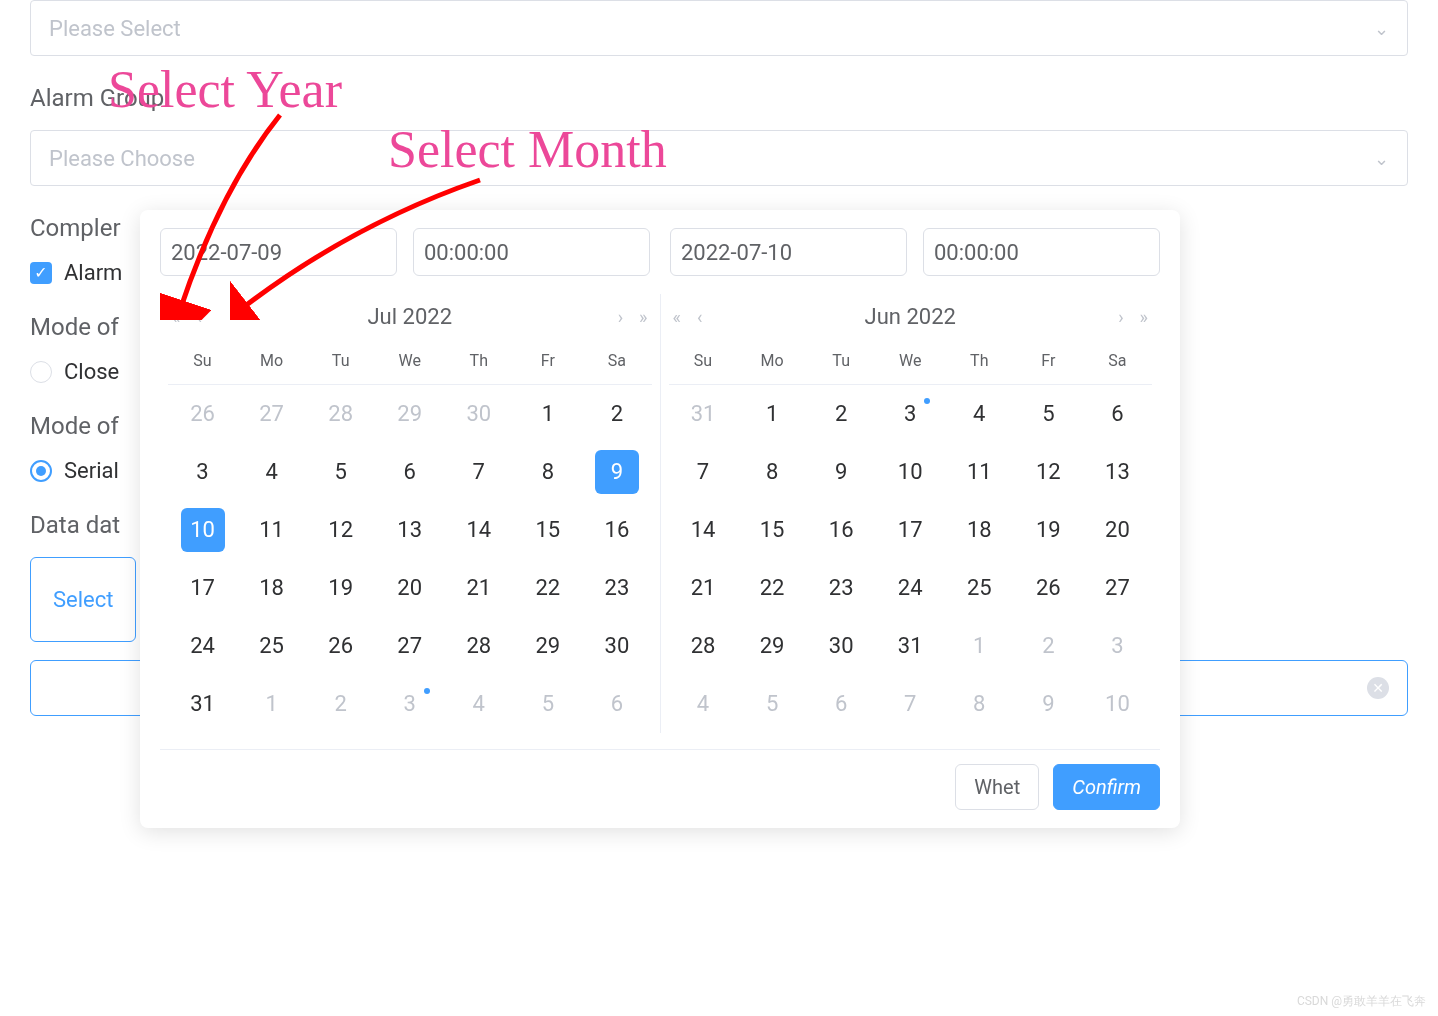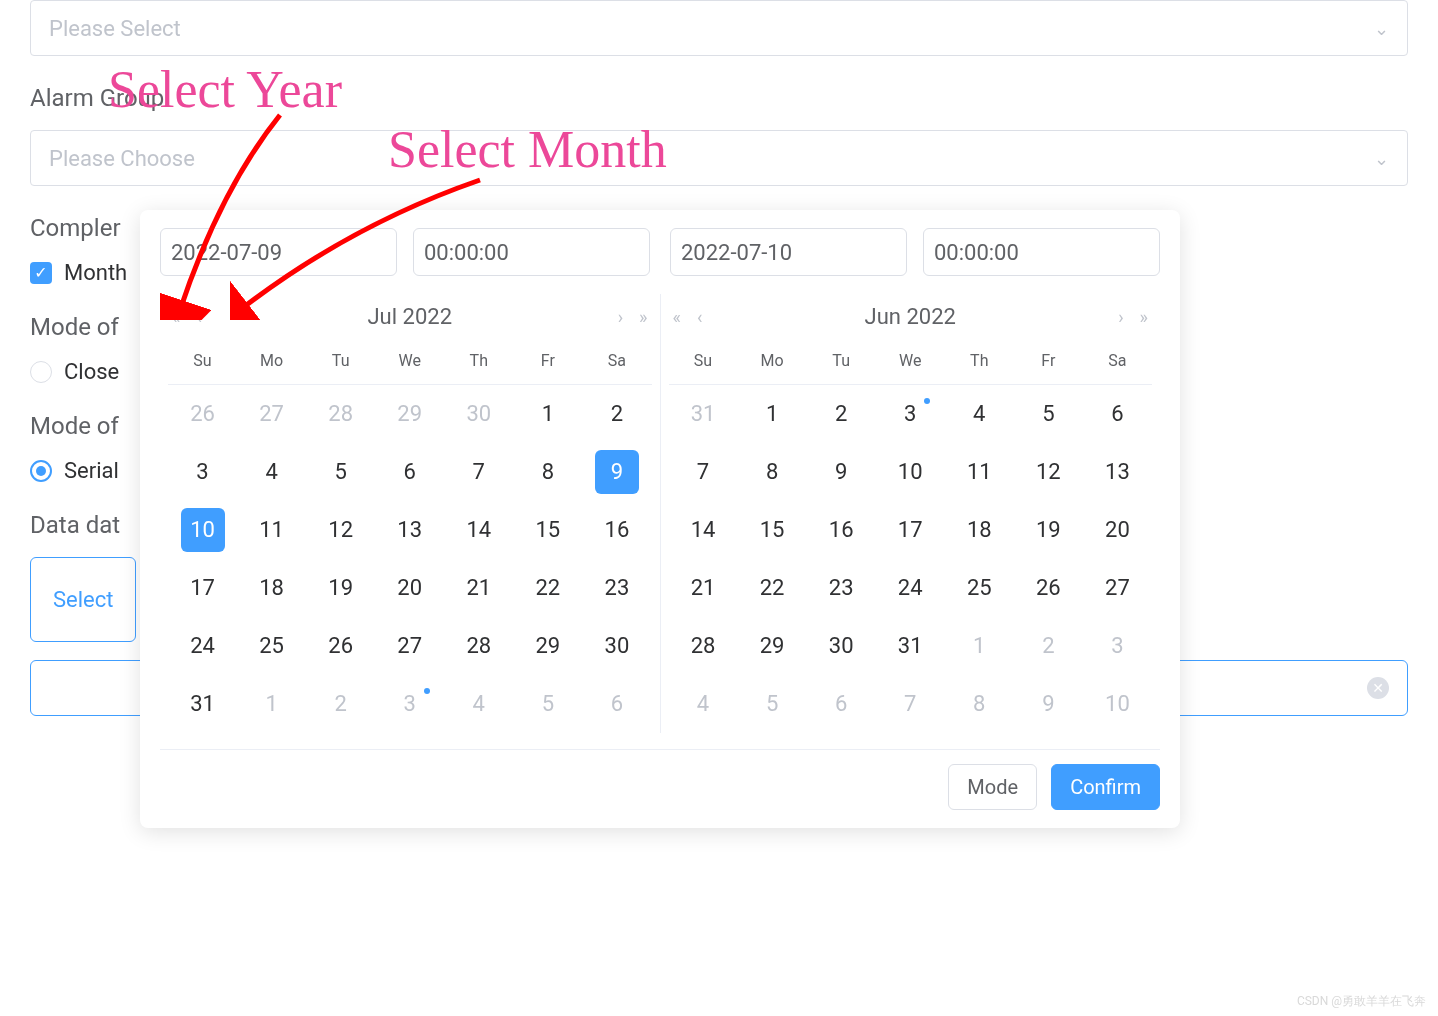--- a/index.html
+++ b/index.html
@@ -48,21 +48,21 @@
   table.cal-grid th { font-weight: 400; font-size: 16px; color: #606266; padding: 8px 0 14px 0; border-bottom: 1px solid #ebeef5; }
   table.cal-grid td { text-align: center; padding: 0; height: 58px; font-size: 22px; color: #303133; position: relative; }
   table.cal-grid td.other { color: #c0c4cc; }
   .day-cell { width: 44px; height: 44px; line-height: 44px; display: inline-block; border-radius: 6px; position: relative; }
   .day-cell.selected { background: #409eff; color: #fff; }
   .dot { width: 6px; height: 6px; background: #409eff; border-radius: 50%; position: absolute; top: 6px; right: 2px; }
 
   .popover-footer { display: flex; justify-content: flex-end; gap: 14px; margin-top: 16px; padding-top: 14px; border-top: 1px solid #ebeef5; }
   .btn { border-radius: 6px; padding: 10px 18px; font-size: 20px; cursor: pointer; }
   .btn-default { border: 1px solid #dcdfe6; color: #606266; background: #fff; }
-  .btn-primary { background: #409eff; color: #fff; border: 1px solid #409eff; }
+  .btn-primary { background: #409eff; color: #fff; border: 1px solid #409eff; font-style: italic; }
 
   
   .anno { position: absolute; color: #ec4899; font-family: "Times New Roman", serif; font-size: 52px; z-index: 20; pointer-events: none; margin-left: 8px; }
   #anno1 { left: 100px; top: 60px; }
   #anno2 { left: 380px; top: 120px; }
   svg.arrow { position: absolute; z-index: 19; pointer-events: none; }
 
   .watermark { position: absolute; right: 12px; bottom: 6px; color: #d9d9d9; font-size: 12px; }
 </style>
 </head>
@@ -78,21 +78,21 @@
 
   <div class="select-box">
     <span class="select-placeholder">Please Choose</span>
     <span class="chev">⌄</span>
   </div>
 
   <div class="label">Compler</div>
 
   <div class="checkbox-row">
     <span class="cb">✓</span>
-    <span class="cb-label">Month</span>
+    <span class="cb-label">Alarm</span>
   </div>
 
   <div class="label">Mode of</div>
 
   <div class="radio-row">
     <span class="radio"></span>
     <span class="radio-label">Close</span>
   </div>
 
   <div class="label">Mode of</div>
@@ -295,21 +295,21 @@
               <td class="other"><span class="day-cell">8</span></td>
               <td class="other"><span class="day-cell">9</span></td>
               <td class="other"><span class="day-cell">10</span></td>
             </tr>
           </tbody>
         </table>
     </div>
   </div>
 
   <div class="popover-footer">
-    <div class="btn btn-default">Mode</div>
+    <div class="btn btn-default">Whet</div>
     <div class="btn btn-primary">Confirm</div>
   </div>
 </div>
 
 <div id="anno1" class="anno">Select Year</div>
 <div id="anno2" class="anno">Select Month</div>
 
 <svg class="arrow" style="left:160px; top:110px;" width="160" height="210">
   <defs>
       <marker id="ah1" markerWidth="12" markerHeight="12" refX="2" refY="6" orient="auto">

